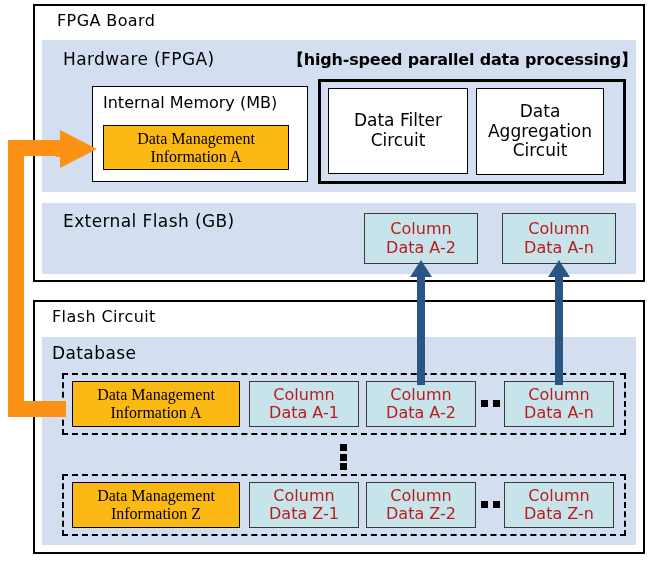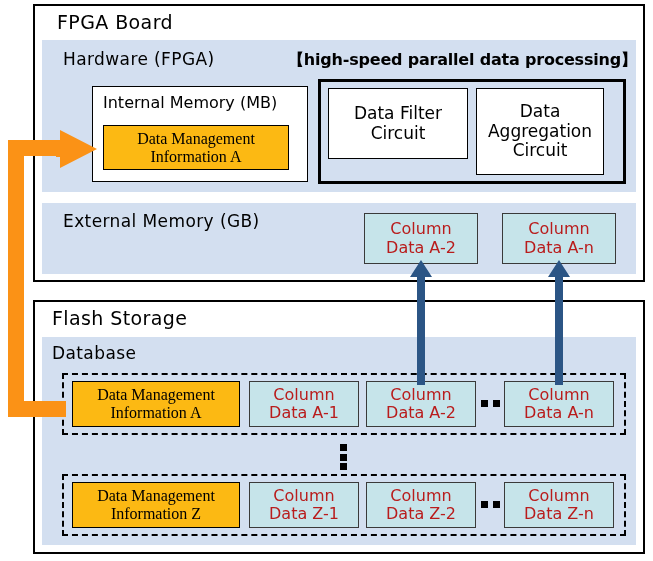--- a/index.html
+++ b/index.html
@@ -15,21 +15,21 @@
     overflow:hidden;
   }
   .abs{position:absolute;box-sizing:border-box;}
 
   
   .frame{
     border:2px solid #000000;
     background:#ffffff;
   }
   .frame-title{
-    font-size:19px;
+    font-size:16px;
     color:#000000;
     letter-spacing:.4px;
     white-space:nowrap;
   }
 
   
   .panel{
     background:#d3dff0;
   }
   .panel-title{
@@ -141,35 +141,35 @@
   <div class="abs panel" style="left:42px;top:40px;width:594px;height:152px;"></div>
   <div class="abs bracket-label" style="left:288px;top:50px;">【high-speed parallel data processing】</div>
   <div class="abs panel-title" style="left:63px;top:49px;">Hardware (FPGA)</div>
 
   <div class="abs white-box" style="left:92px;top:86px;width:216px;height:96px;"></div>
   <div class="abs white-box-title" style="left:103px;top:93px;">Internal Memory (MB)</div>
   <div class="abs orange-box txt" style="left:103px;top:125px;width:186px;height:45px;">Data Management
 Information A</div>
 
   <div class="abs circuit-group" style="left:318px;top:79px;width:308px;height:105px;"></div>
-  <div class="abs circuit-box txt" style="left:328px;top:88px;width:140px;height:71px;">Data Filter
+  <div class="abs circuit-box txt" style="left:328px;top:88px;width:140px;height:86px;">Data Filter
 Circuit</div>
   <div class="abs circuit-box txt" style="left:476px;top:88px;width:128px;height:87px;">Data
 Aggregation
 Circuit</div>
 
   <div class="abs panel" style="left:42px;top:203px;width:594px;height:71px;"></div>
-  <div class="abs panel-title" style="left:63px;top:211px;">External Memory (GB)</div>
+  <div class="abs panel-title" style="left:63px;top:211px;">External Flash (GB)</div>
   <div class="abs cyan-box txt" style="left:364px;top:213px;width:114px;height:51px;">Column
 Data A-2</div>
   <div class="abs cyan-box txt" style="left:502px;top:213px;width:114px;height:51px;">Column
 Data A-n</div>
 
   <div class="abs frame" style="left:33px;top:300px;width:612px;height:254px;"></div>
-  <div class="abs frame-title" style="left:52px;top:307px;">Flash Storage</div>
+  <div class="abs frame-title" style="left:52px;top:307px;">Flash Circuit</div>
 
   <div class="abs panel" style="left:42px;top:337px;width:594px;height:208px;"></div>
   <div class="abs panel-title" style="left:52px;top:343px;">Database</div>
 
   <div class="abs dashed-row" style="left:62px;top:373px;width:564px;height:62px;"></div>
   <div class="abs orange-box txt" style="left:72px;top:381px;width:168px;height:46px;">Data Management
 Information A</div>
   <div class="abs cyan-box txt" style="left:249px;top:381px;width:110px;height:46px;">Column
 Data A-1</div>
   <div class="abs cyan-box txt" style="left:366px;top:381px;width:110px;height:46px;">Column

